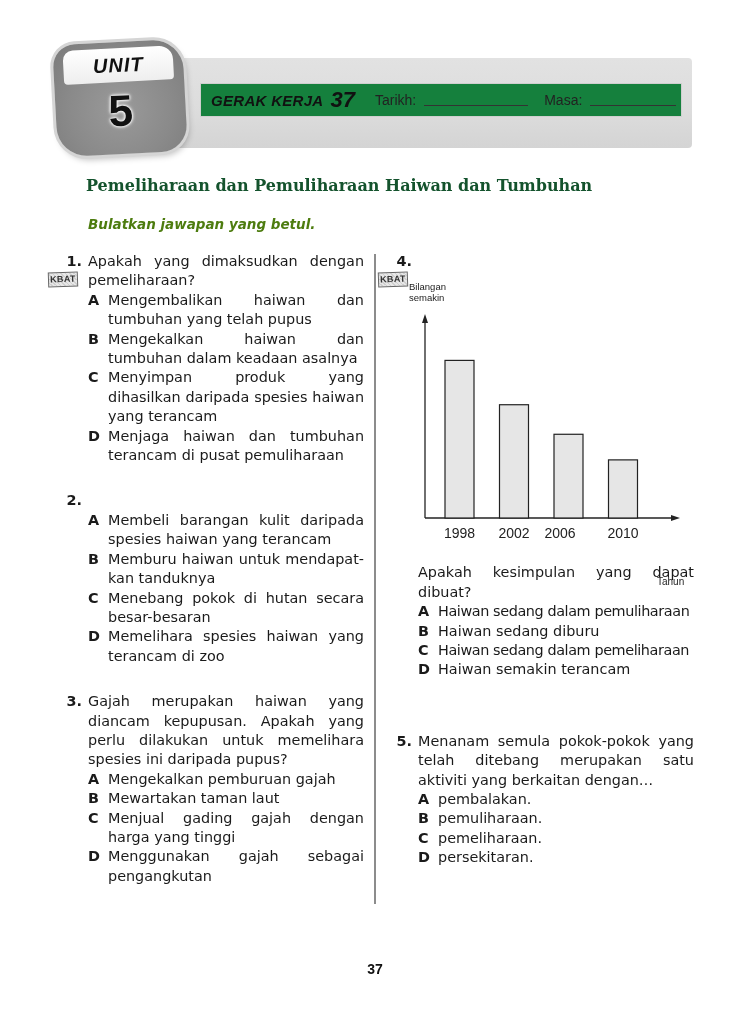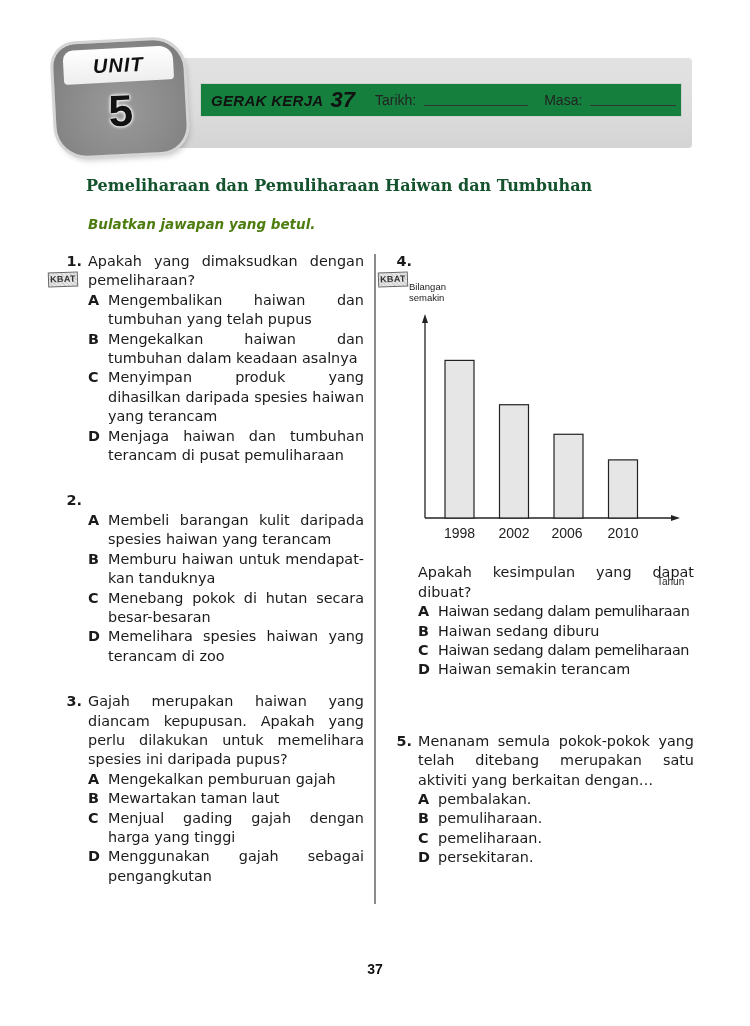--- a/index.html
+++ b/index.html
@@ -213,21 +213,21 @@
         <g id="bars">
             <rect x="45" y="79.39999999999998" width="29" height="157.60000000000002" fill="#e6e6e6" stroke="#222222" stroke-width="1.2"></rect>
             <rect x="99.5" y="123.72500000000001" width="29" height="113.27499999999999" fill="#e6e6e6" stroke="#222222" stroke-width="1.2"></rect>
             <rect x="154" y="153.275" width="29" height="83.725" fill="#e6e6e6" stroke="#222222" stroke-width="1.2"></rect>
             <rect x="208.5" y="178.885" width="29" height="58.114999999999995" fill="#e6e6e6" stroke="#222222" stroke-width="1.2"></rect>
           </g>
       </svg>
       <div id="tick-labels">
           <div class="tick-label" style="left: 59.5px; top: 243px;">1998</div>
           <div class="tick-label" style="left: 114px; top: 243px;">2002</div>
-          <div class="tick-label" style="left: 167px; top: 243px;">2006</div>
+          <div class="tick-label" style="left: 160px; top: 243px;">2006</div>
           <div class="tick-label" style="left: 223px; top: 243px;">2010</div>
         </div>
       <div class="x-axis-label" style="left:257px; top:243px;">Tahun</div>
     </div>
 
     <div class="q-row" style="margin-top:22px">
       <span class="q-num"></span>
       <span class="q-text">Apakah kesimpulan yang dapat dibuat?</span>
     </div>
     <div class="options">

